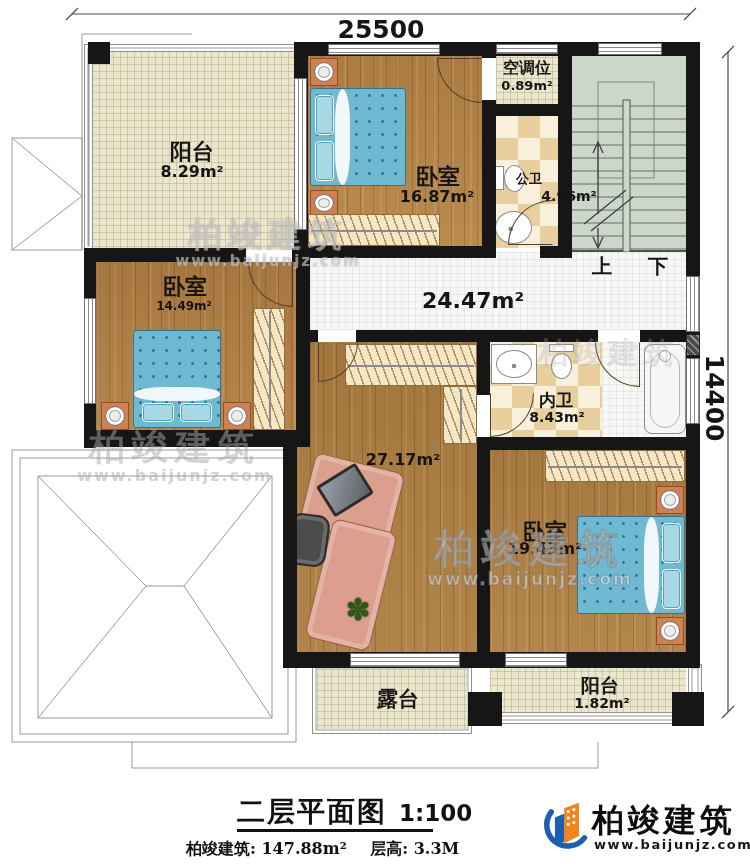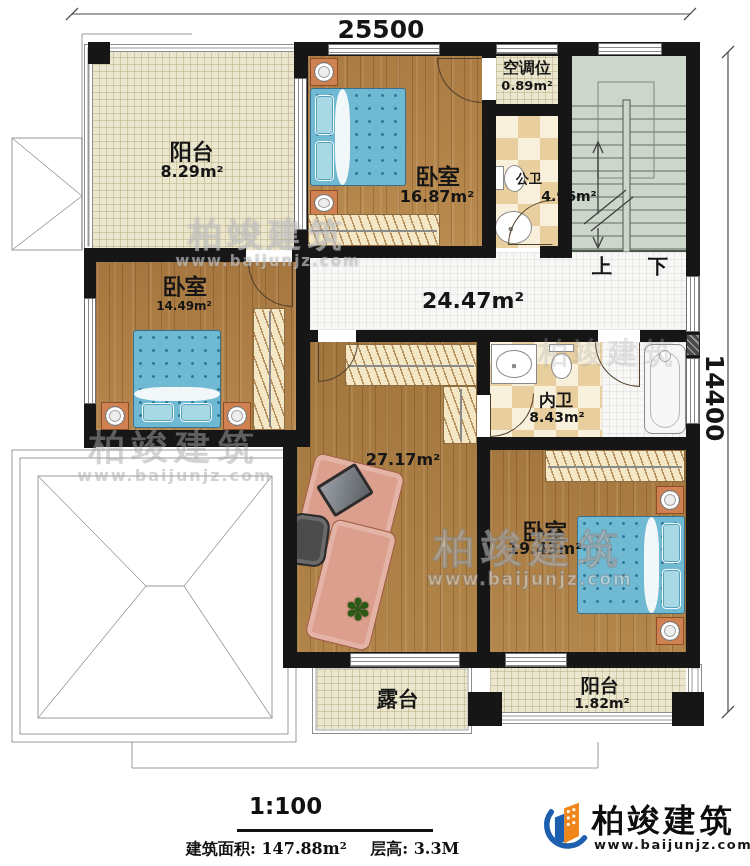--- a/index.html
+++ b/index.html
@@ -236,25 +236,26 @@
   </div>
   <div class="el wm" style="left:530px;top:557px;z-index:6;color:rgba(250,250,250,.42);-webkit-text-stroke:1px rgba(120,120,120,.55);">
     <div style="font-size:40px;letter-spacing:8px;">柏竣建筑</div>
     <div style="font-size:17px;letter-spacing:2px;">www.baijunjz.com</div>
   </div>
   <div class="el wm" style="left:608px;top:352px;z-index:6;color:rgba(175,175,175,.32);">
     <div style="font-size:30px;letter-spacing:5px;">柏竣建筑</div>
   </div>
 
   <div class="el" style="left:237px;top:793px;z-index:5;display:flex;align-items:baseline;">
+    <span style="font-size:28px;font-weight:800;color:#111;letter-spacing:2px;">二层平面图</span>
     <span style="font-size:23px;font-weight:700;color:#111;margin-left:12px;">1:100</span>
   </div>
   <div class="el" style="left:237px;top:829px;width:196px;height:3px;background:#111;z-index:5;"></div>
   <div class="el" style="left:186px;top:839px;z-index:5;font-family:'DejaVu Serif',serif;font-weight:700;font-size:16px;color:#111;">
-    <span>建筑面积: 147.88m²</span>
+    <span>柏竣建筑: 147.88m²</span>
     <span style="margin-left:18px;">层高: 3.3M</span>
   </div>
 
   <svg class="el" style="left:542px;top:796px;z-index:5;" width="48" height="56" viewBox="0 0 52 58">
     <path d="M10,16 A22,22 0 1 0 46,44" fill="none" stroke="#1d5fae" stroke-width="6" stroke-linecap="round"></path>
     <polygon points="24,12 40,6 40,42 24,50" fill="#f08519"></polygon>
     <polygon points="14,22 24,18 24,48 14,52" fill="#1d5fae"></polygon>
     <g fill="#fff">
       <rect x="27" y="14" width="3" height="3"></rect>
         <rect x="33" y="12" width="3" height="3"></rect>

